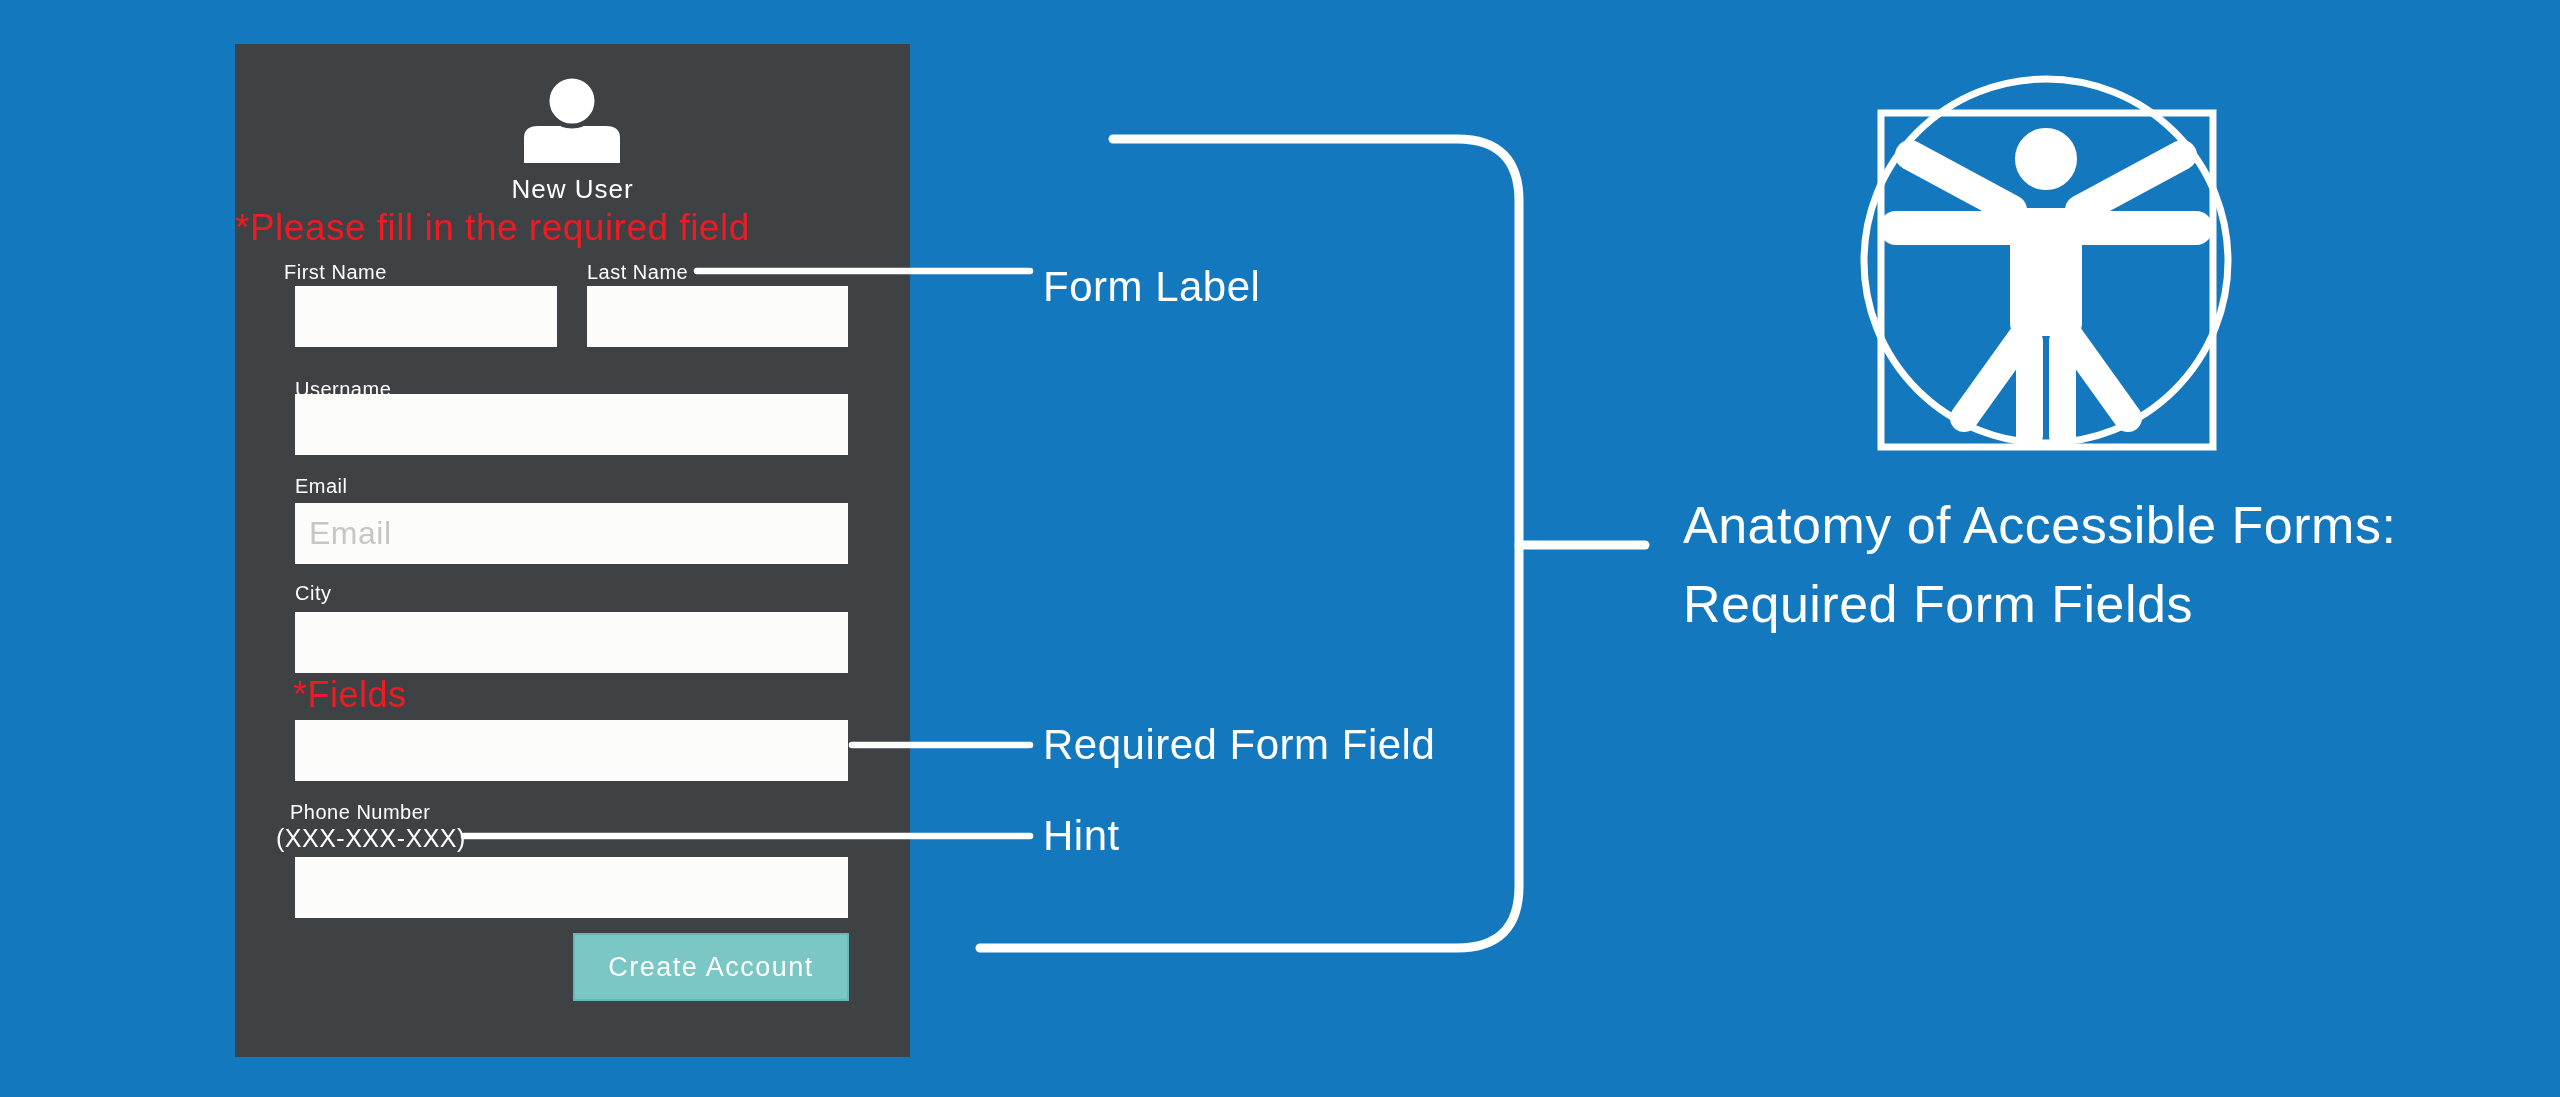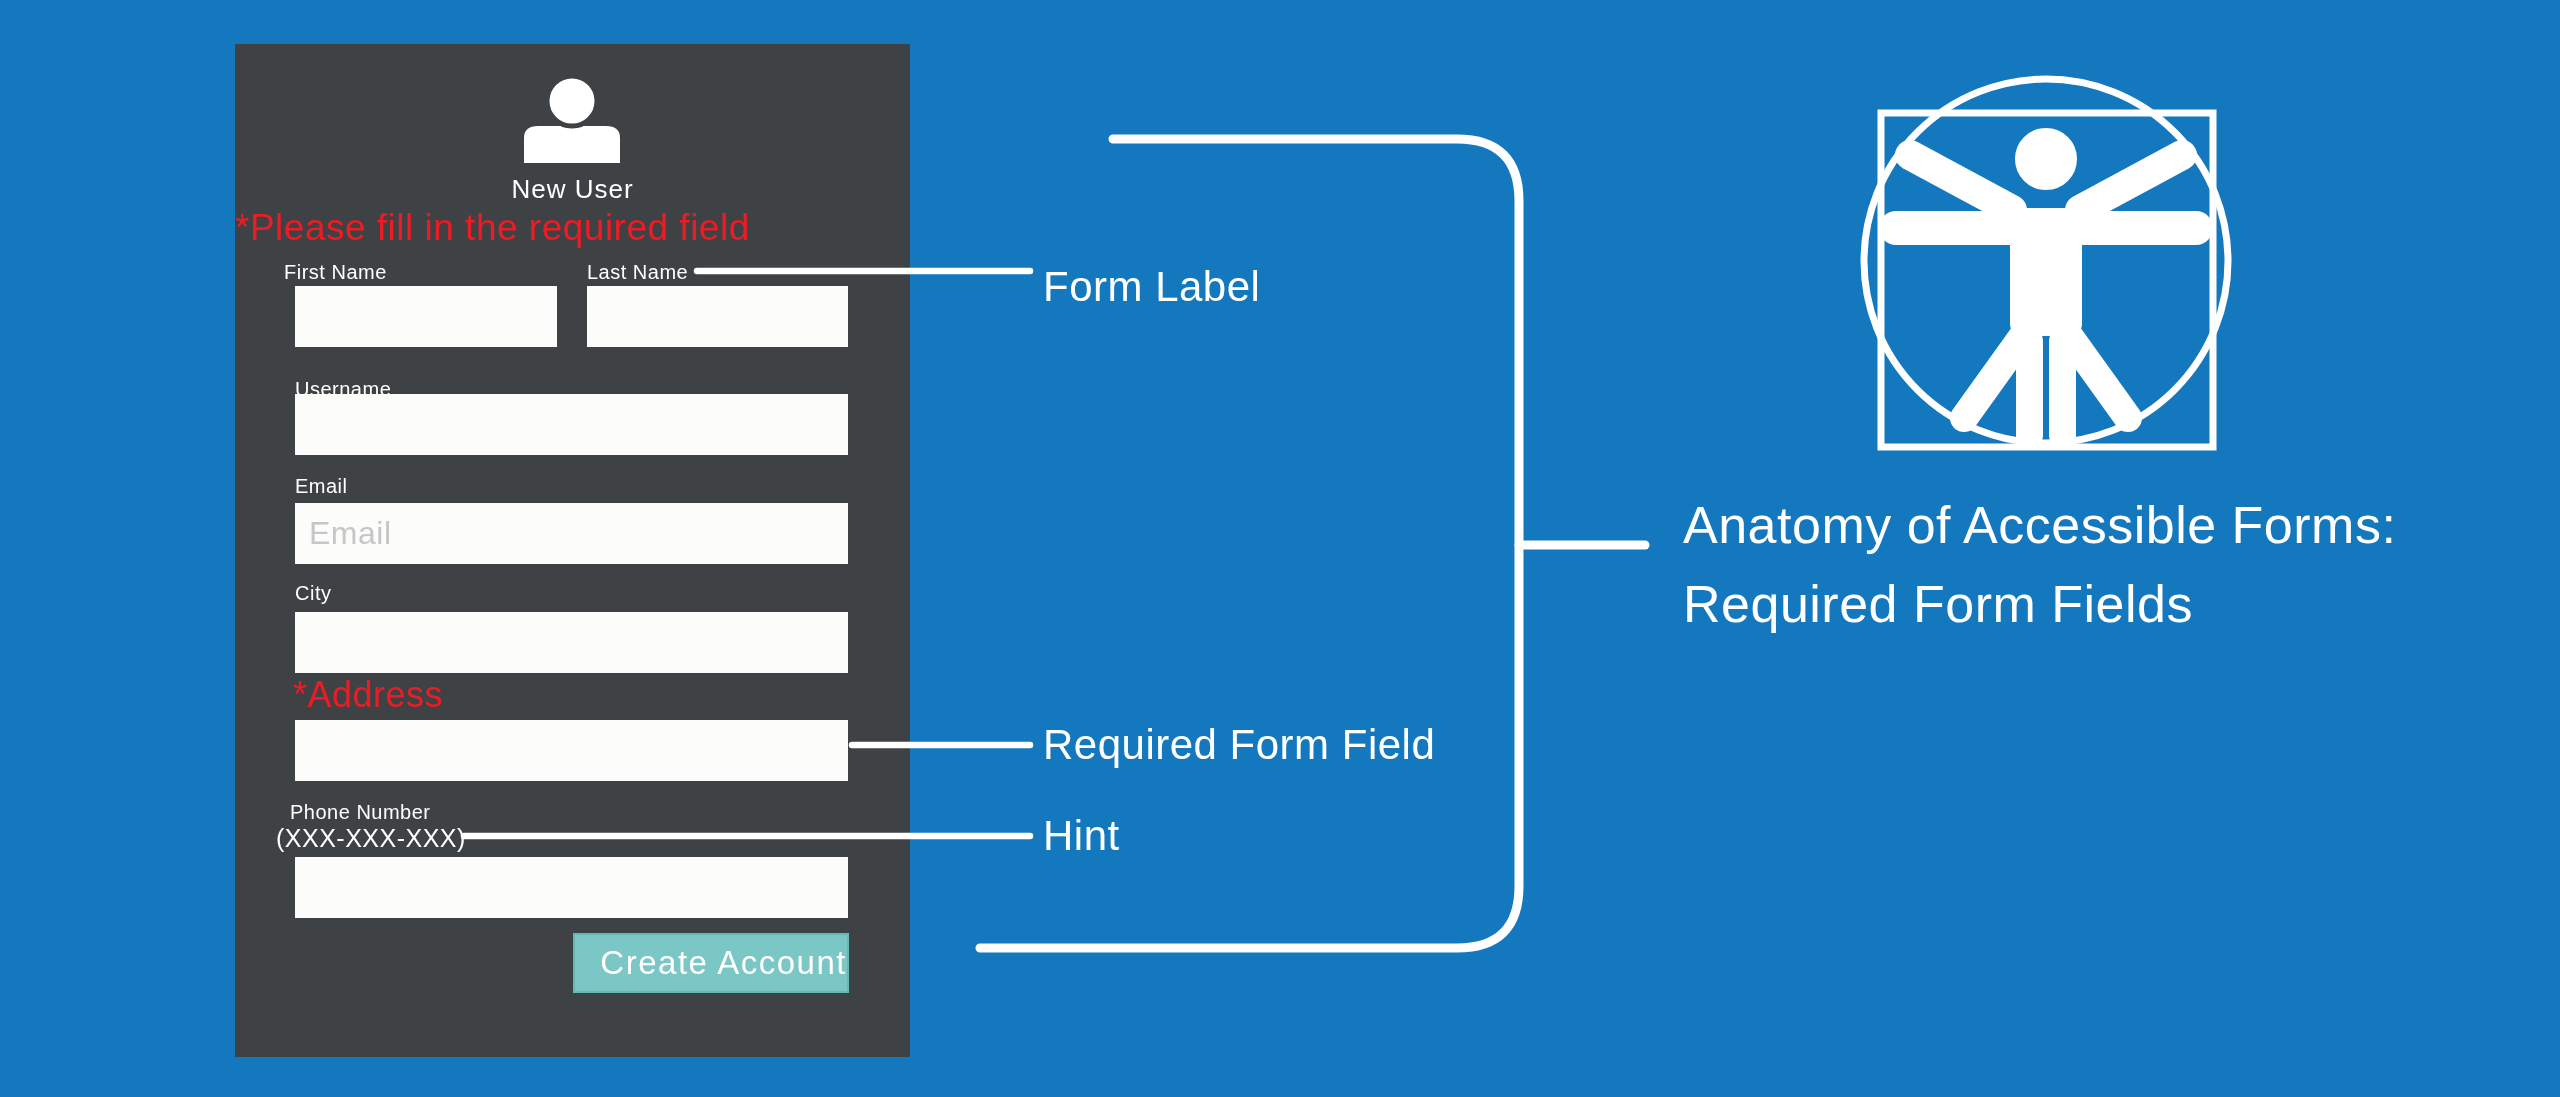--- a/index.html
+++ b/index.html
@@ -64,25 +64,25 @@
   }
   .tfield::placeholder{color:var(--color-placeholder-gray);font-size:32px;letter-spacing:0.5px;}
   .in-first{left:60px;top:242px;width:262px;}
   .in-last{left:352px;top:242px;width:261px;}
   .in-username{left:60px;top:350px;width:553px;}
   .in-email{left:60px;top:459px;width:553px;}
   .in-city{left:60px;top:568px;width:553px;}
   .in-address{left:60px;top:676px;width:553px;}
   .in-phone{left:60px;top:813px;width:553px;}
   .create-btn{
-    position:absolute;left:338px;top:889px;width:276px;height:60px;
+    position:absolute;left:338px;top:889px;width:276px;height:68px;
     background:var(--color-button-teal);
     border:2px solid var(--color-button-teal-border);
-    color:var(--color-text-white);font-size:33px;letter-spacing:1.5px;
-    font-family:"Liberation Sans", sans-serif;cursor:pointer;text-align:right;
+    color:var(--color-text-white);font-size:27px;letter-spacing:1.5px;
+    font-family:"Liberation Sans", sans-serif;cursor:pointer;
   }
 
   
   .overlay-svg{position:absolute;left:0;top:0;width:2560px;height:1097px;pointer-events:none;}
   .callout{
     position:absolute;color:var(--color-text-white);
     font-size:42px;line-height:54px;letter-spacing:0.5px;white-space:nowrap;
   }
   .co-form-label{left:1043px;top:243px;margin-top:17px;}
   .co-required{left:1043px;top:718px;}
@@ -118,21 +118,21 @@
 
     <label class="abs field-label lbl-username">Username</label>
     <input class="tfield in-username" type="text" style="">
 
     <label class="abs field-label lbl-email">Email</label>
     <input class="tfield in-email" type="text" placeholder="Email" style="">
 
     <label class="abs field-label lbl-city">City</label>
     <input class="tfield in-city" type="text" style="">
 
-    <label class="abs lbl-address">*Address</label>
+    <label class="abs lbl-address">*Fields</label>
     <input class="tfield in-address" type="text" style="">
 
     <label class="abs field-label lbl-phone">Phone Number</label>
     <div class="abs phone-hint">(XXX-XXX-XXX)</div>
     <input class="tfield in-phone" type="text" style="">
 
     <button class="create-btn">Create Account</button>
   </section>
 
   <svg class="overlay-svg" viewBox="0 0 2560 1097" aria-hidden="true">

